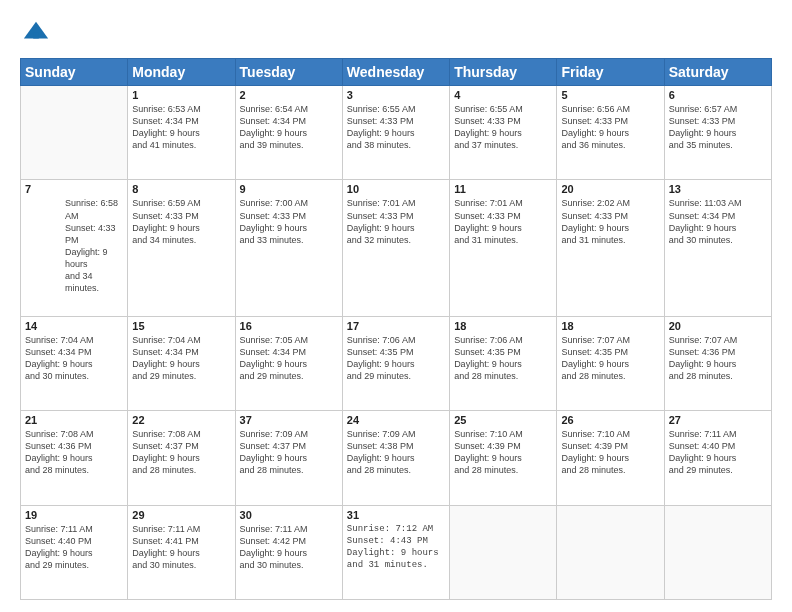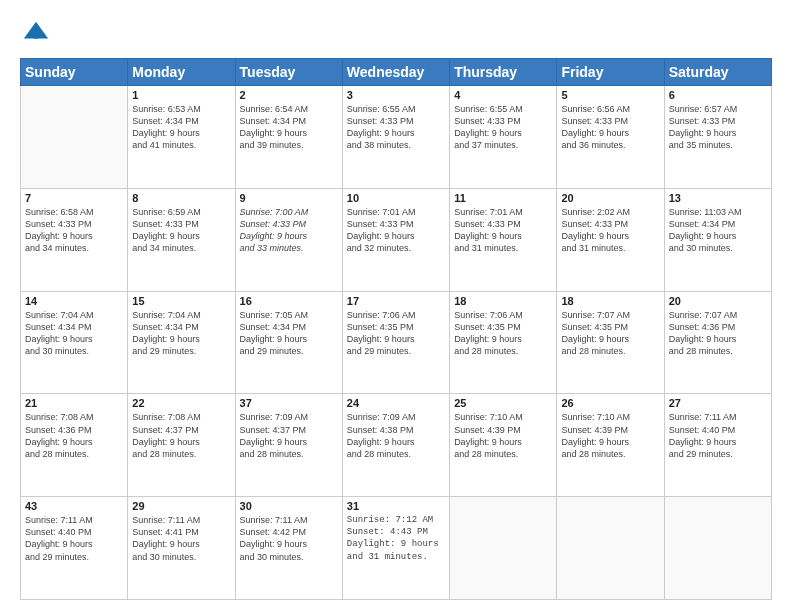--- a/index.html
+++ b/index.html
@@ -176,35 +176,35 @@
             <span class="day-num">6</span>
             <div class="day-info" style="white-space: pre-line;">Sunrise: 6:57 AM
 Sunset: 4:33 PM
 Daylight: 9 hours
 and 35 minutes.</div>
           </td>
         </tr>
         <tr>
           <td>
             <span class="day-num">7</span>
-            <div class="day-info" style="white-space: pre-line;">Sunrise: 6:58 AM
+            <div class="day-info" style="white-space: pre-line; margin-left: 40px;">Sunrise: 6:58 AM
 Sunset: 4:33 PM
 Daylight: 9 hours
 and 34 minutes.</div>
           </td>
           <td>
             <span class="day-num">8</span>
             <div class="day-info" style="white-space: pre-line;">Sunrise: 6:59 AM
 Sunset: 4:33 PM
 Daylight: 9 hours
 and 34 minutes.</div>
           </td>
           <td>
             <span class="day-num">9</span>
-            <div class="day-info" style="white-space: pre-line; font-style: italic;">Sunrise: 7:00 AM
+            <div class="day-info" style="white-space: pre-line;">Sunrise: 7:00 AM
 Sunset: 4:33 PM
 Daylight: 9 hours
 and 33 minutes.</div>
           </td>
           <td>
             <span class="day-num">10</span>
             <div class="day-info" style="white-space: pre-line;">Sunrise: 7:01 AM
 Sunset: 4:33 PM
 Daylight: 9 hours
 and 32 minutes.</div>
@@ -328,21 +328,21 @@
           <td>
             <span class="day-num">27</span>
             <div class="day-info" style="white-space: pre-line;">Sunrise: 7:11 AM
 Sunset: 4:40 PM
 Daylight: 9 hours
 and 29 minutes.</div>
           </td>
         </tr>
         <tr>
           <td>
-            <span class="day-num">43</span>
+            <span class="day-num">19</span>
             <div class="day-info" style="white-space: pre-line;">Sunrise: 7:11 AM
 Sunset: 4:40 PM
 Daylight: 9 hours
 and 29 minutes.</div>
           </td>
           <td>
             <span class="day-num">29</span>
             <div class="day-info" style="white-space: pre-line;">Sunrise: 7:11 AM
 Sunset: 4:41 PM
 Daylight: 9 hours

